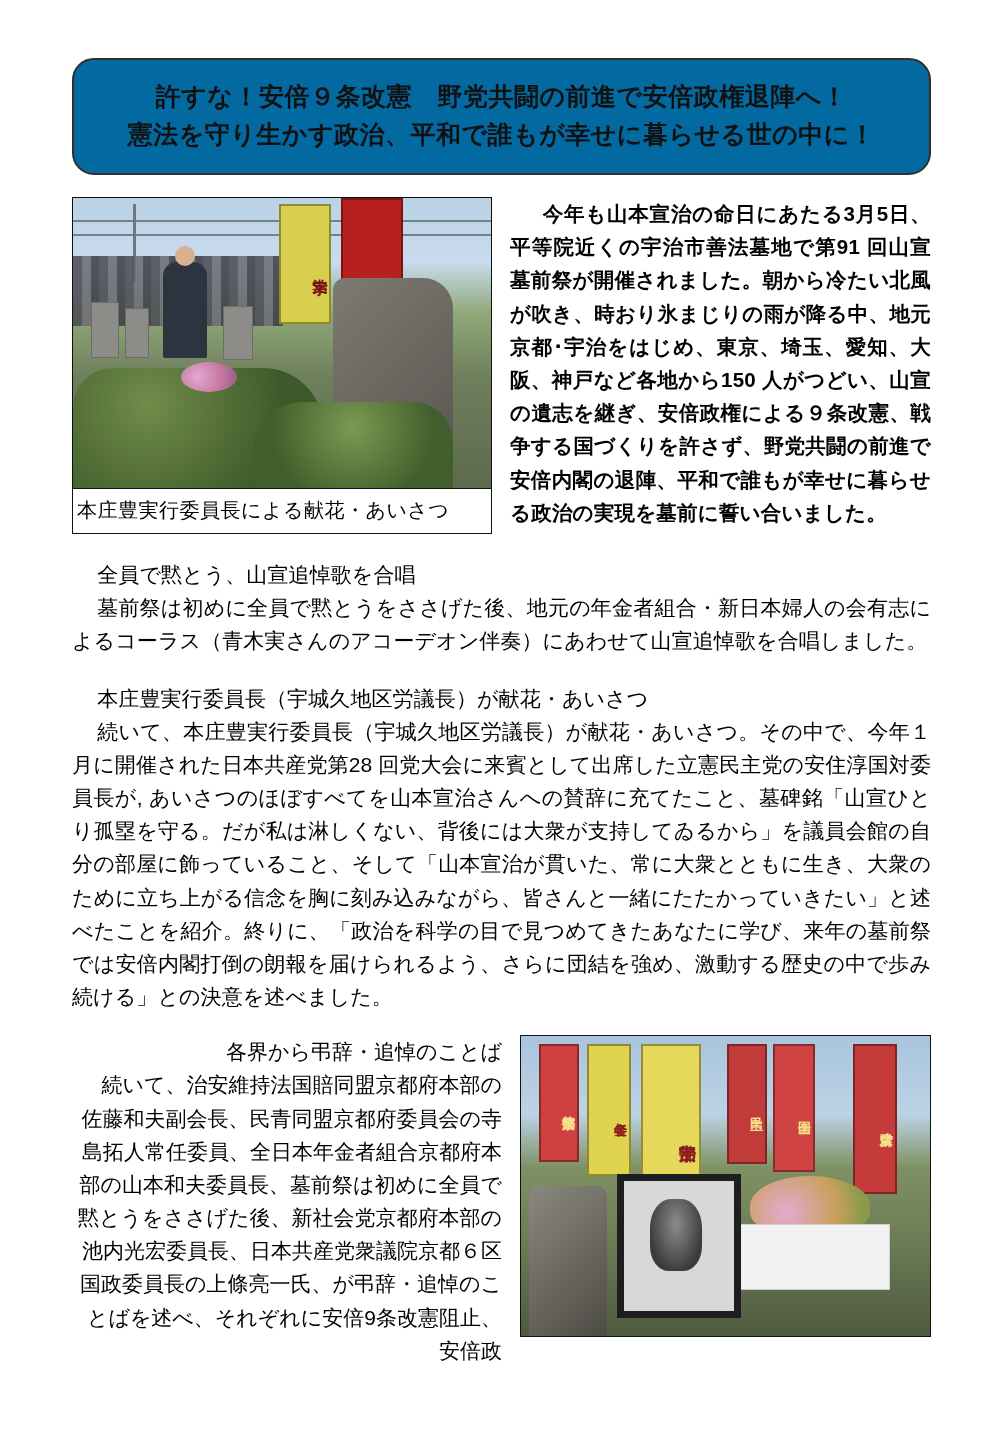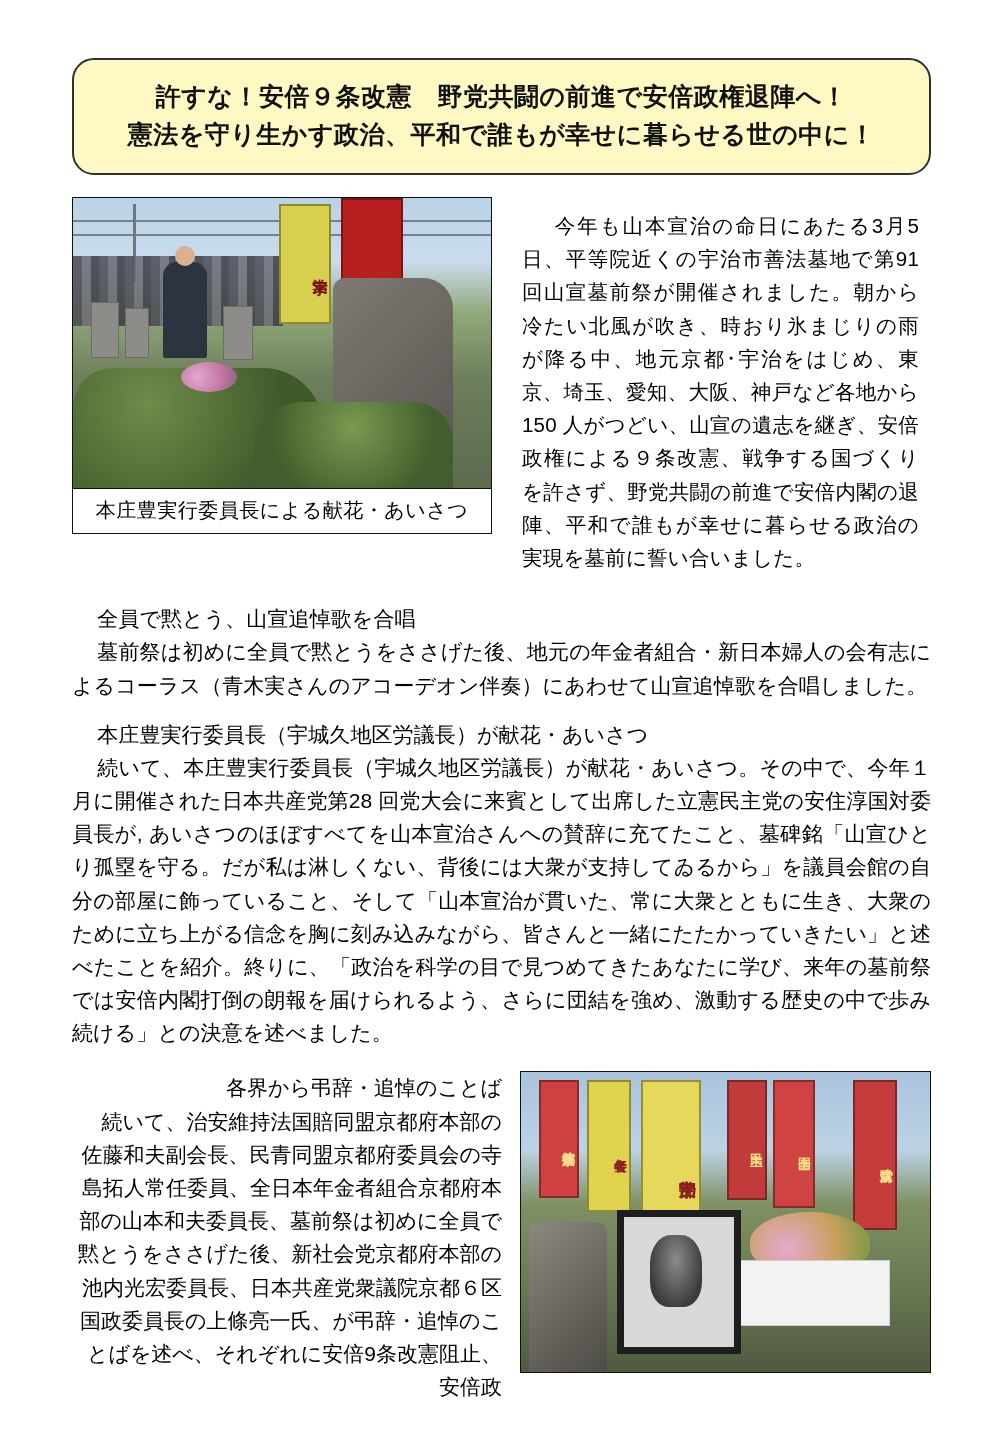--- a/index.html
+++ b/index.html
@@ -19,21 +19,21 @@
     position: relative;
     width: 1003px;
     height: 1433px;
     box-sizing: border-box;
     padding: 0 72px;
   }
 
   
   .banner {
     margin-top: 58px;
-    background: #fef9c3;
+    background: #0369a1;
     border: 2px solid #2f2f2f;
     border-radius: 22px;
     padding: 18px 10px 20px 10px;
     text-align: center;
   }
   .banner-line {
     font-size: 25px;
     font-weight: bold;
     line-height: 1.5;
     letter-spacing: 0.5px;
@@ -164,37 +164,36 @@
   }
   .photo1 .flowers {
     position: absolute;
     left: 108px; bottom: 96px;
     width: 56px; height: 30px;
     background: radial-gradient(circle at 30% 50%, #e2a7d0, #c2759f 60%, #8e5f84);
     border-radius: 50%;
   }
   .fig-caption {
     font-size: 20px;
-    text-align: center;
     padding: 8px 4px 9px 4px;
     letter-spacing: 0.5px;
   }
 
   .lead-text {
     flex: 1 1 auto;
     margin-left: 18px;
     font-size: 20.5px;
     line-height: 1.62;
     text-align: justify;
     letter-spacing: 0.2px;
   }
-  .lead-text p { margin: 12px; text-indent: 1.6em; }
+  .lead-text p { margin: 0; text-indent: 1.6em; font-weight: bold; }
 
   
-  .block { margin-top: 16px; }
+  .block { margin-top: 24px; }
   .block p {
     margin: 0;
     font-size: 21px;
     line-height: 1.58;
     text-align: justify;
     letter-spacing: 0.1px;
   }
   .sub-head { text-indent: 1.2em; }
   .para { text-indent: 1.2em; }
 

